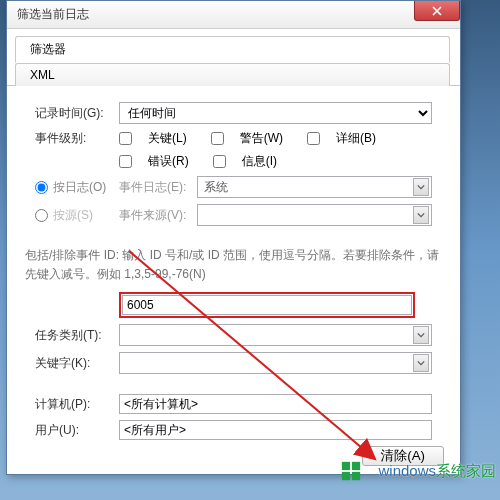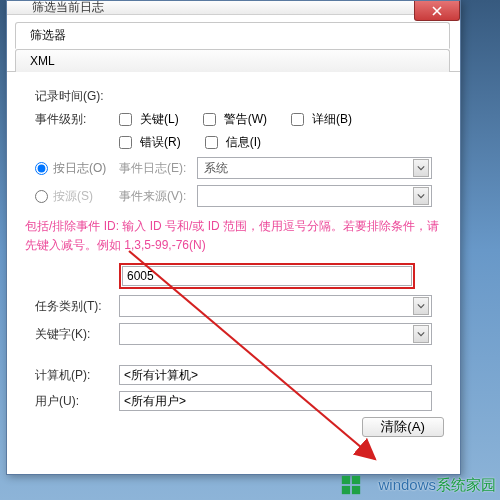--- a/index.html
+++ b/index.html
@@ -16,26 +16,26 @@
   .window {
     position: absolute;
     left: 6px; top: 0;
     width: 455px;
     height: 475px;
     background: #ffffff;
     border: 1px solid #5a7aa0;
     box-shadow: 2px 2px 8px rgba(0,0,0,.3);
   }
   .titlebar {
-    height: 14px;
+    height: 28px;
     background: linear-gradient(to bottom,#fdfdfd,#ececec);
     border-bottom: 1px solid #d0d0d0;
     display: flex;
     align-items: center;
-    padding-left: 25px;
+    padding-left: 10px;
     position: relative;
   }
   .titlebar .title { color:#333; }
   .closebtn {
     position:absolute; right:0; top:0;
     width:46px; height:20px;
     background: linear-gradient(to bottom,#e57373,#c93c3c);
     border:1px solid #8e2b2b;
     border-top:none;
     border-top-left-radius:0;
@@ -88,26 +88,26 @@
   .field { flex:1; display:flex; align-items:center; gap:10px; }
   select, input[type=text] {
     font-family:inherit;
     font-size:12px;
     padding:2px 4px;
     border:1px solid #abadb3;
     background:#fff;
   }
   select.wide { flex:1; height:22px; }
   input.wide { flex:1; height:20px; }
-  .checkbox { display:flex; align-items:center; gap:8px; margin-right:14px;}
+  .checkbox { display:flex; align-items:center; gap:16px; margin-right:14px;}
   .checkbox input { width:13px;height:13px; }
   .radiogroup { margin-top:4px; }
   .radio { display:flex; align-items:center; gap:5px; color:#888; }
   .radio input { width:13px;height:13px; }
-  .helptext { color:#ec4899; line-height:1.6; margin:10px 2px 8px 2px; }
+  .helptext { color:#737373; line-height:1.6; margin:20px 2px 8px 2px; }
   .highlight-box {
     border:2px solid #d42020;
     padding:1px;
     text-decoration:underline;
   }
   .highlight-box input { width:290px; height:20px; border:1px solid #abadb3; }
   .dropdown-style {
     flex:1; height:22px; border:1px solid #abadb3; background:#fff;
     display:flex; align-items:center; 
     padding:0 2px; position:relative;
@@ -130,21 +130,21 @@
     cursor:pointer;
   }
   
   .arrow-svg {
     position:absolute; left:125px; top:247px;
     width:300px; height:280px;
     pointer-events:none;
   }
   
   .watermark {
-    position:absolute; right:4px; bottom:4px;
+    position:absolute; right:4px; bottom:18px;
     display:flex; align-items:center; gap:16px;
   }
   .wm-logo {
     width:22px;height:22px;
   }
   .wm-text {
     font-size:15px; color:#2f6fab; text-shadow:0 0 2px #fff;
   }
   .wm-text .suffix { color:#169a3e; }
 </style>
@@ -164,20 +164,23 @@
 
   <div class="tabs">
     <div class="tab active">筛选器</div>
     <div class="tab">XML</div>
   </div>
 
   <div class="content">
 
     <div class="row">
       <div class="label">记录时间(G):</div>
+      <select class="wide">
+        <option>任何时间</option>
+      </select>
     </div>
 
     <div class="row">
       <div class="label">事件级别:</div>
       <div class="field">
         <label class="checkbox">
             <input type="checkbox" style="">
             <span>关键(L)</span>
           </label>
         <label class="checkbox">

